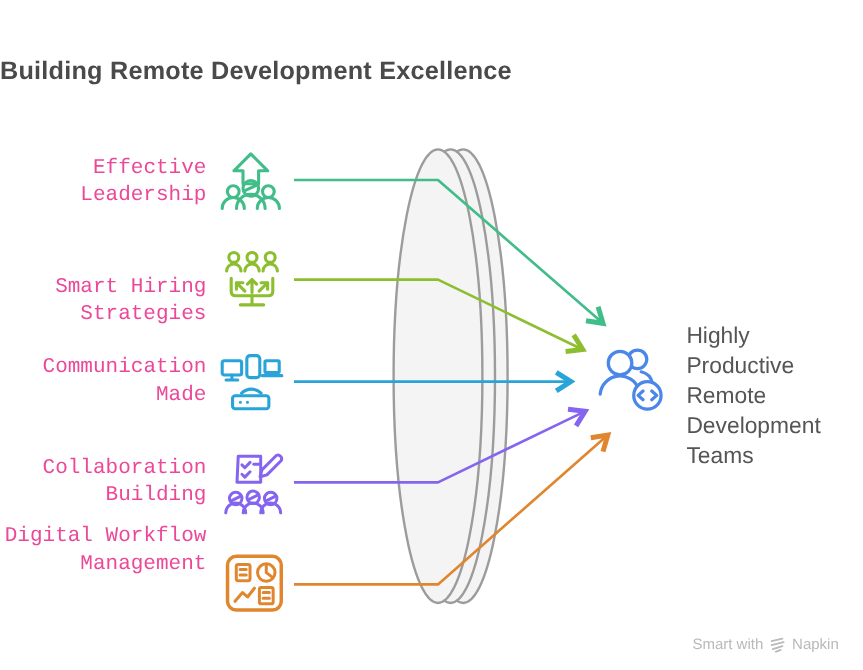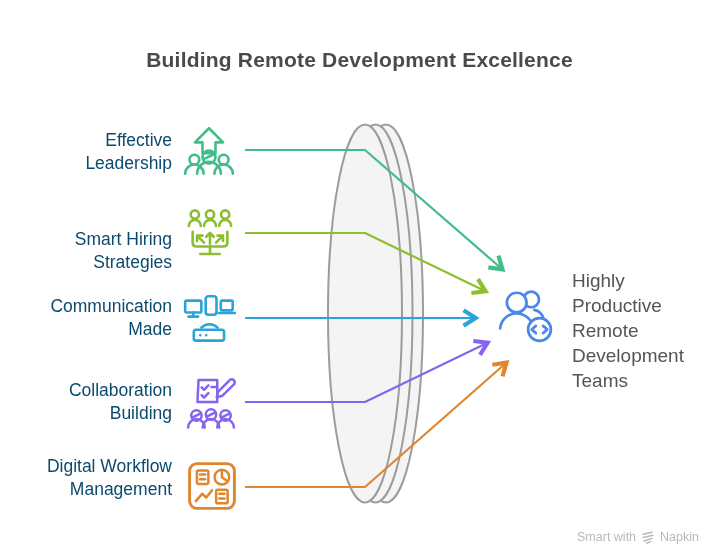--- a/index.html
+++ b/index.html
@@ -1,27 +1,27 @@
 <!DOCTYPE html>
 <html><head>
 <meta charset="utf-8">
 <style>
   html,body{margin:0;padding:0;}
   body{
     width:719px;height:558px;position:relative;background:#ffffff;
     font-family:"Liberation Sans", sans-serif;overflow:hidden;
   }
   .page-title{
-    position:absolute;top:48px;left:0;right:0;text-align:center;
+    position:absolute;top:48px;left:0;right:0;text-align:left;
     font-size:21px;font-weight:bold;color:#4a4a4a;letter-spacing:.2px;
   }
   .diagram-canvas{position:absolute;inset:0;}
   .item-label{
     position:absolute;width:172px;left:0;text-align:right;
-    font-size:17.5px;line-height:23px;color:#0c4a6e;white-space:pre-line;
+    font-size:17.5px;line-height:23px;color:#ec4899;white-space:pre-line;font-family:Liberation Mono, monospace;
   }
   .item-icon{position:absolute;display:block;}
   .item-icon svg{display:block;stroke:currentColor;fill:none;
     stroke-width:2.4;stroke-linecap:round;stroke-linejoin:round;}
   .output-label{
     position:absolute;left:572px;top:268px;width:140px;
     font-size:19px;line-height:25px;color:#555555;white-space:pre-line;
   }
   .output-icon{position:absolute;left:496px;top:286px;}
   .output-icon svg{display:block;stroke:currentColor;fill:none;
@@ -131,21 +131,21 @@
     <circle cx="10" cy="37" r="5"></circle>
       <circle cx="24" cy="36" r="5"></circle>
       <circle cx="38" cy="37" r="5"></circle>
     <path d="M6,39 L14,35 M20,38 L28,34 M34,39 L42,35"></path>
     <path d="M2,48.5 a8,8 0 0 1 16,0"></path>
     <path d="M16,48.5 a8,8 0 0 1 16,0"></path>
     <path d="M30,48.5 a8,8 0 0 1 16,0"></path>
   </svg>
 </span>
 
-<div class="item-label" style="top:455px">Digital Workflow
+<div class="item-label" style="top:436px">Digital Workflow
 Management</div>
 <span class="item-icon" style="left: 187px; top: 461px; color: rgb(224, 134, 47);">
   <svg width="50" height="50" viewBox="0 0 48 48">
     <rect x="2.5" y="2.5" width="43" height="43" rx="7" stroke-width="2.8"></rect>
     <rect x="9.5" y="9" width="11" height="13" rx="1.5"></rect>
     <path d="M12.5,13 h5 M12.5,17.5 h5"></path>
     <circle cx="33.5" cy="15.5" r="7"></circle>
     <path d="M33.5,15.5 V8.8 M33.5,15.5 L38.8,19.5"></path>
     <path d="M8.5,38.5 L14.5,31.5 L18.5,35 L24,28"></path>
     <rect x="28" y="27.5" width="11" height="13" rx="1.5"></rect>

